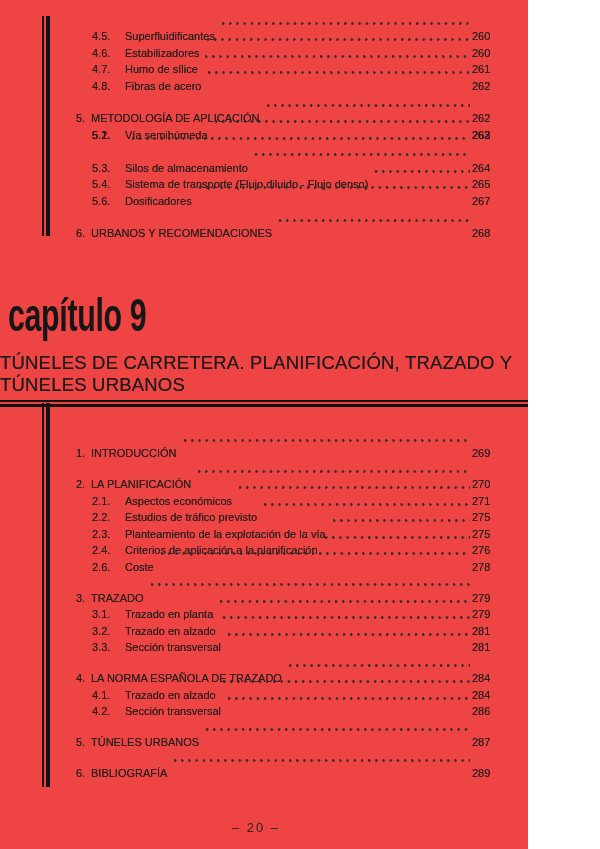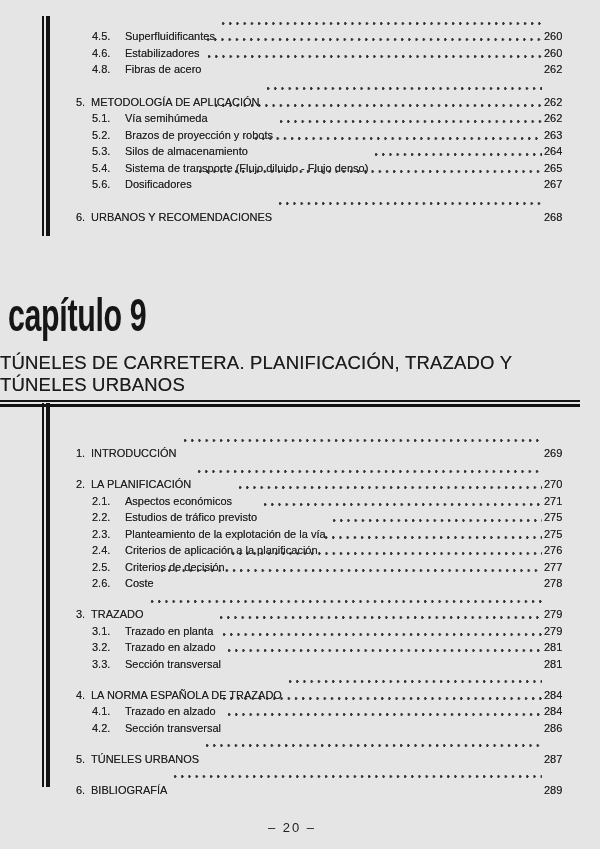--- a/index.html
+++ b/index.html
@@ -2,23 +2,23 @@
 <html><head>
 <meta charset="utf-8">
 <style>
   html, body {
     margin: 0;
     padding: 0;
     font-family: "Liberation Sans", sans-serif;
   }
   .page {
     position: relative;
-    width: 600px;
+    width: 528px;
     height: 849px;
-    background: #e5e5e5;
+    background: #ef4444;
     color: #1f1f1f;
     overflow: hidden;
   }
   
   .vbar { position: absolute; background: #121212; }
   .vbar.thin  { left: 42px; width: 2px; }
   .vbar.thick { left: 46px; width: 4px; }
   .vbar.top    { top: 16px;  height: 220px; }
   .vbar.bottom { top: 403px; height: 384px; }
 
@@ -125,40 +125,45 @@
     <span class="leader"></span>
     <span class="pagenum">260</span>
   </div>
       <div class="toc-row lv2">
     <span class="num">4.6.</span>
     <span class="label">Estabilizadores</span>
     <span class="leader"></span>
     <span class="pagenum">260</span>
   </div>
       <div class="toc-row lv2">
+    <span class="num">4.7.</span>
+    <span class="label">Humo de sílice</span>
+    <span class="leader"></span>
+    <span class="pagenum">261</span>
+  </div>
+      <div class="toc-row lv2">
     <span class="num">4.8.</span>
     <span class="label">Fibras de acero</span>
     <span class="leader"></span>
     <span class="pagenum">262</span>
   </div>
       <div class="toc-row lv1 gap">
     <span class="num">5.</span>
     <span class="label">METODOLOGÍA DE APLICACIÓN</span>
     <span class="leader"></span>
     <span class="pagenum">262</span>
   </div>
       <div class="toc-row lv2">
     <span class="num">5.1.</span>
     <span class="label">Vía semihúmeda</span>
     <span class="leader"></span>
     <span class="pagenum">262</span>
   </div>
       <div class="toc-row lv2">
     <span class="num">5.2.</span>
-    <span class="label">Brazos de proyección y robots</span>
     <span class="leader"></span>
     <span class="pagenum">263</span>
   </div>
       <div class="toc-row lv2">
     <span class="num">5.3.</span>
     <span class="label">Silos de almacenamiento</span>
     <span class="leader"></span>
     <span class="pagenum">264</span>
   </div>
       <div class="toc-row lv2">
@@ -225,26 +230,20 @@
     <span class="leader"></span>
     <span class="pagenum">275</span>
   </div>
       <div class="toc-row lv2">
     <span class="num">2.4.</span>
     <span class="label">Criterios de aplicación a la planificación</span>
     <span class="leader"></span>
     <span class="pagenum">276</span>
   </div>
       <div class="toc-row lv2">
-    <span class="num">2.5.</span>
-    <span class="label">Criterios de decisión</span>
-    <span class="leader"></span>
-    <span class="pagenum">277</span>
-  </div>
-      <div class="toc-row lv2">
     <span class="num">2.6.</span>
     <span class="label">Coste</span>
     <span class="leader"></span>
     <span class="pagenum">278</span>
   </div>
       <div class="toc-row lv1 gap">
     <span class="num">3.</span>
     <span class="label">TRAZADO</span>
     <span class="leader"></span>
     <span class="pagenum">279</span>

